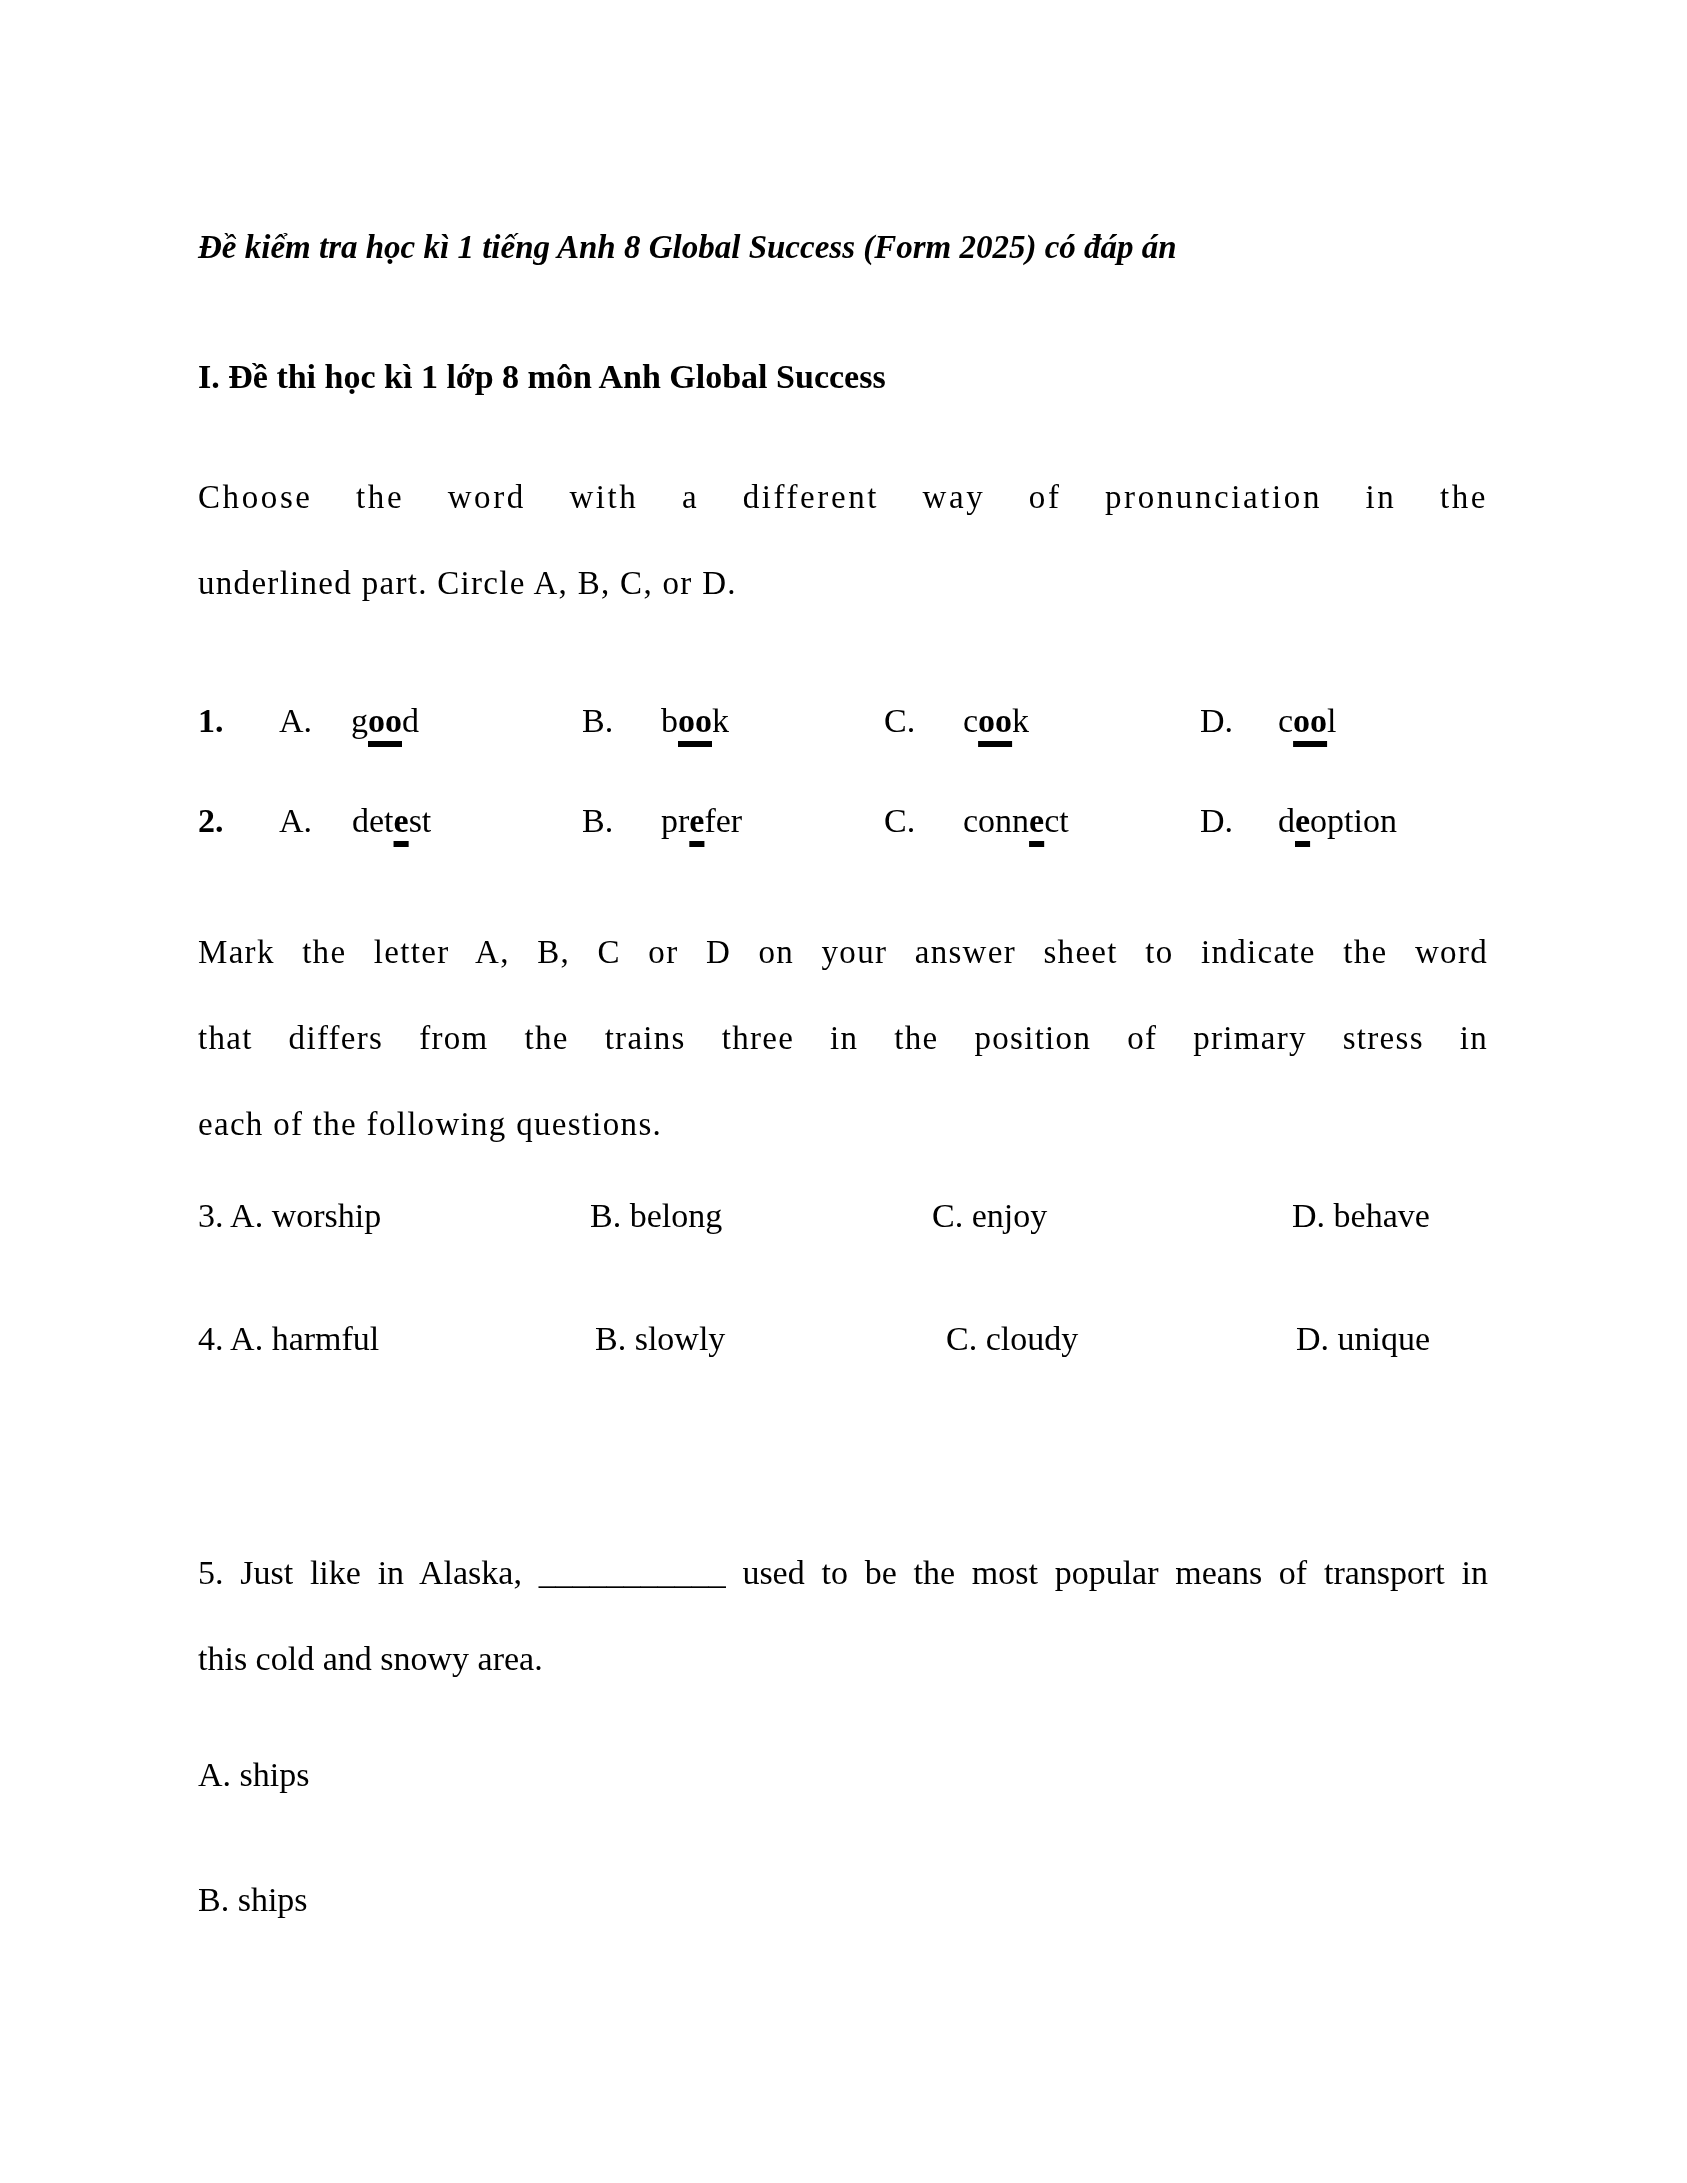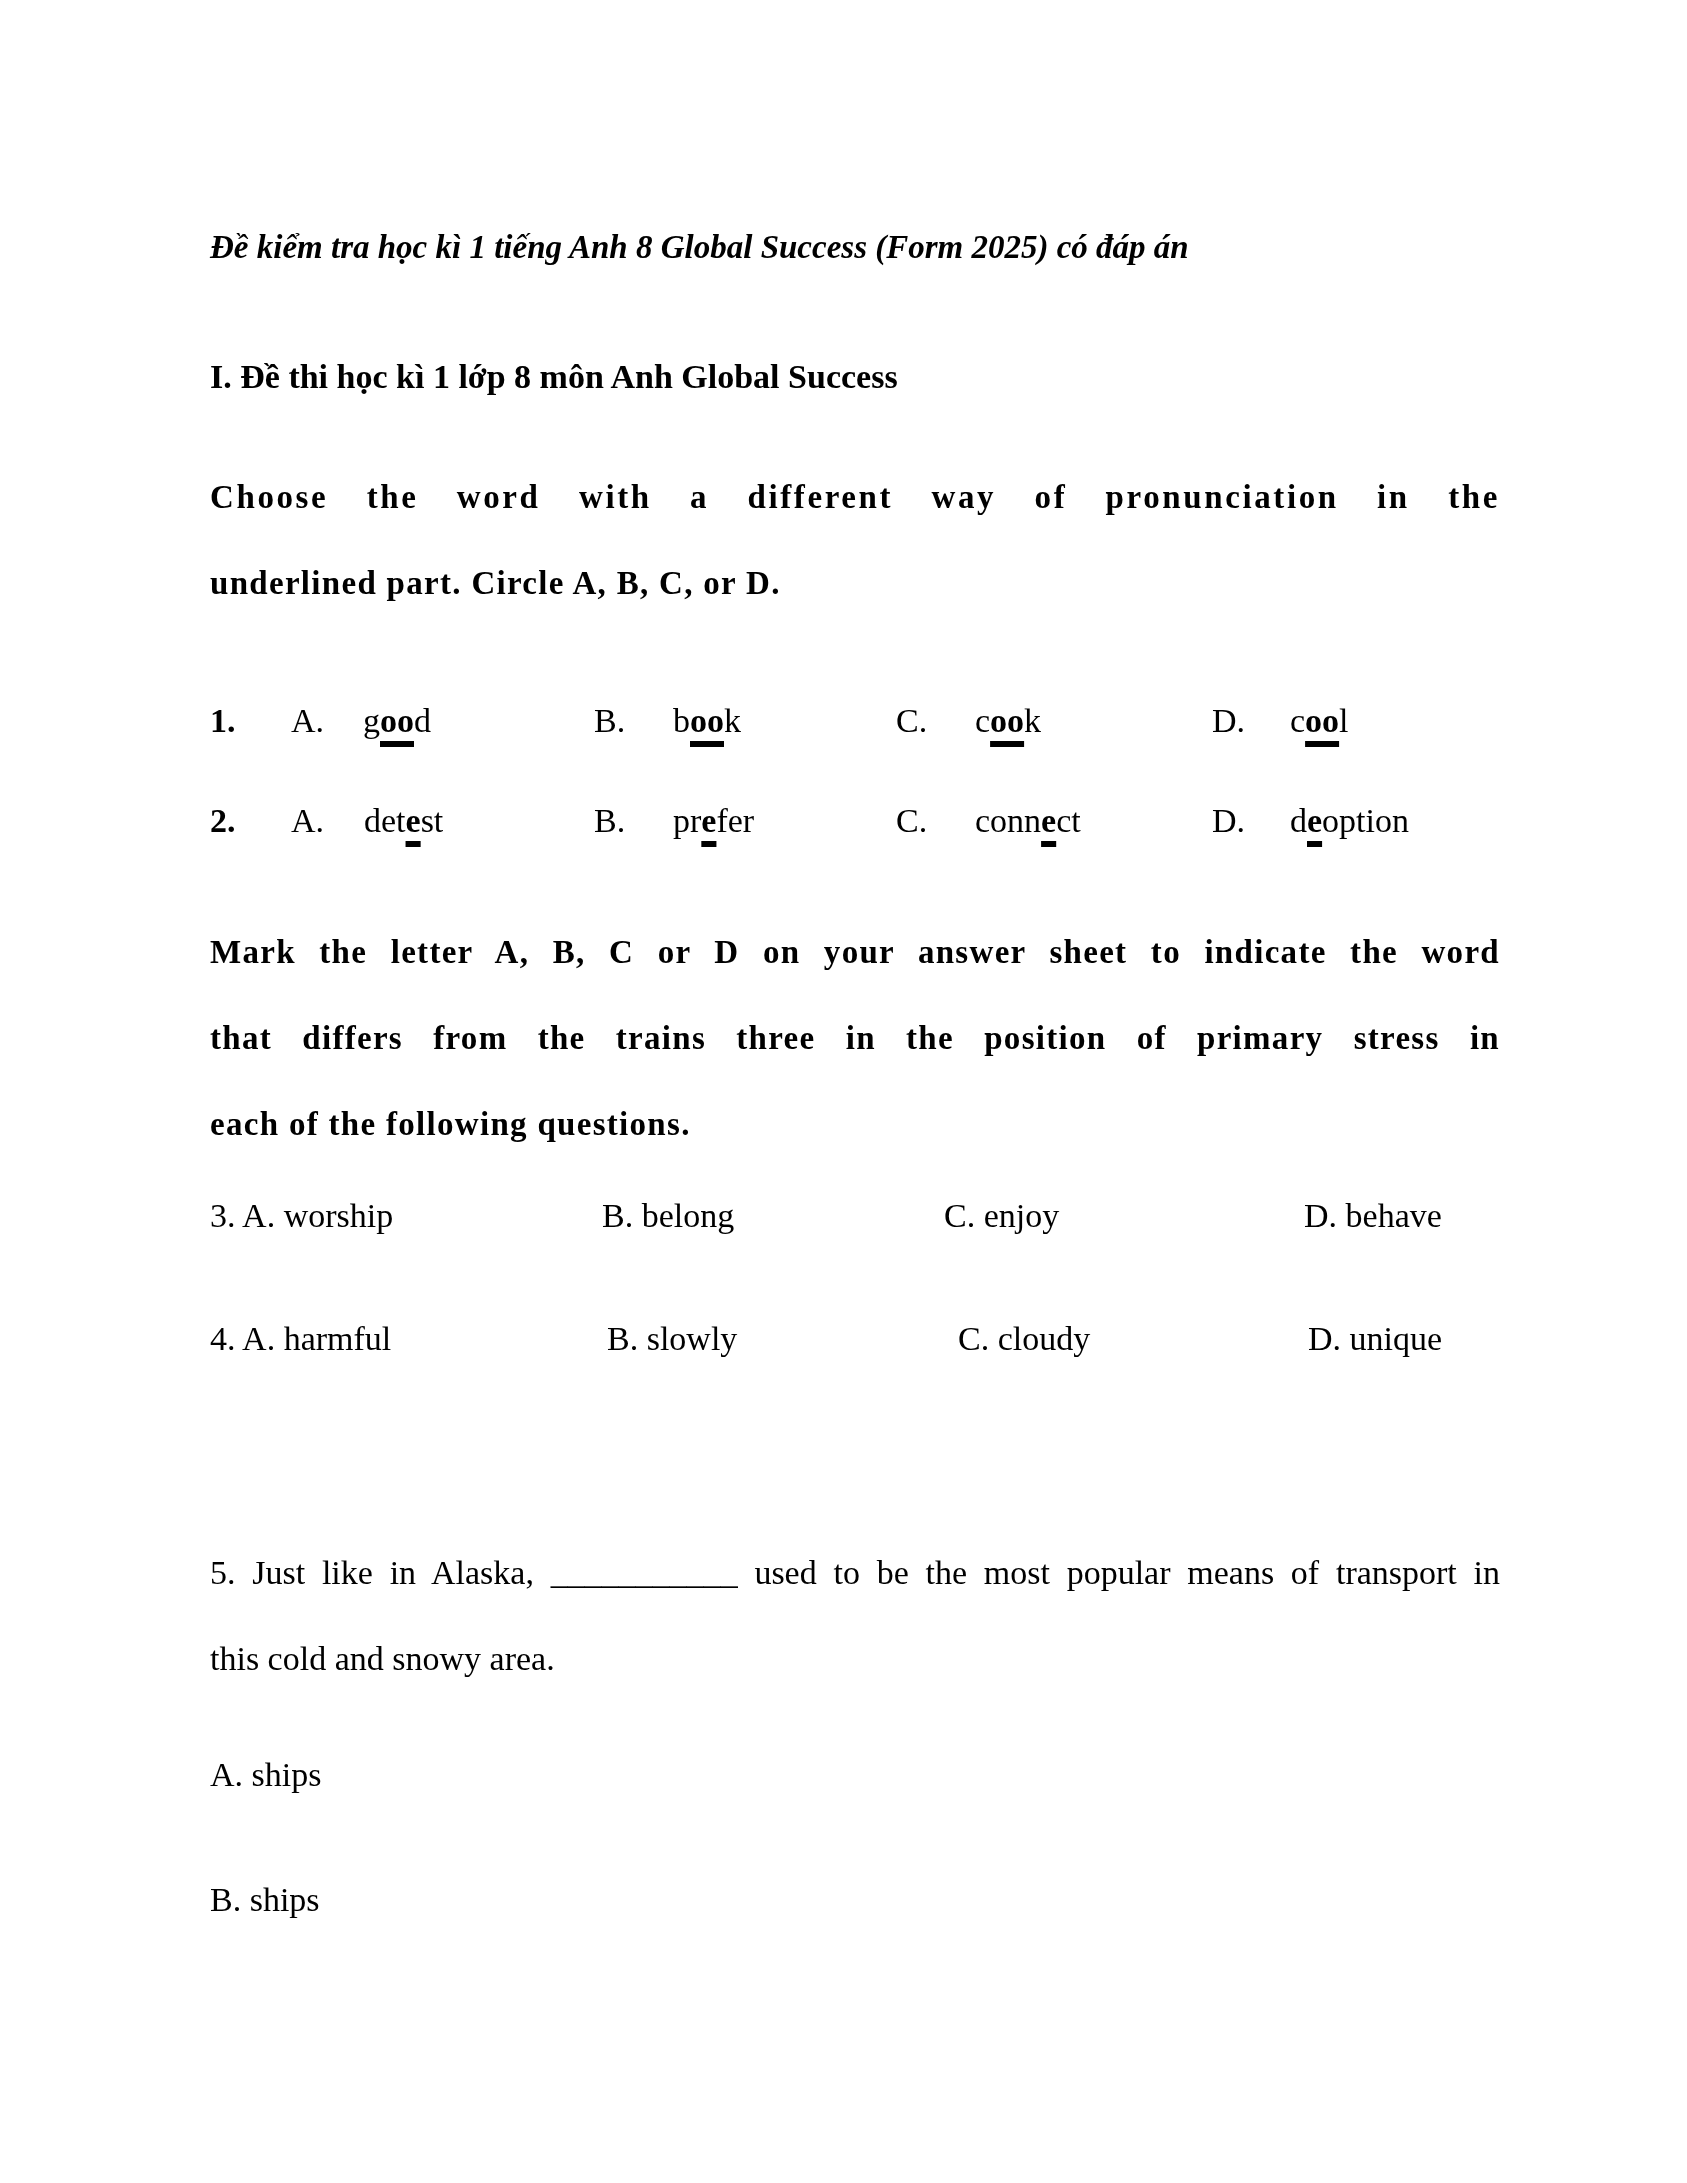--- a/index.html
+++ b/index.html
@@ -13,38 +13,37 @@
     position: relative;
     font-family: "Liberation Serif", "DejaVu Serif", serif;
     color: #000000;
   }
   .content {
     position: absolute;
     left: 198px;
     top: 0;
     width: 1290px;
     height: 2183px;
-    margin-left: 12px;
   }
   .line {
     position: absolute;
     left: 0;
     width: 100%;
     font-size: 34px;
     line-height: 44px;
     white-space: pre-wrap;
   }
   .just {
     text-align: justify;
     text-align-last: justify;
   }
   .ls2 { letter-spacing: 1.3px; }
   .ls3 { letter-spacing: 2px; }
   .ls4 { letter-spacing: 2.6px; }
-  .instr { font-size: 33px; font-weight: bold; }
+  .instr { font-size: 33px; font-weight: normal; }
   .title-line { font-size: 33px; font-weight: bold; font-style: italic; }
   .h2-line { font-size: 34px; font-weight: bold; }
   .row {
     position: absolute;
     left: 0;
     width: 100%;
     height: 60px;
   }
   .cell {
     position: absolute;

